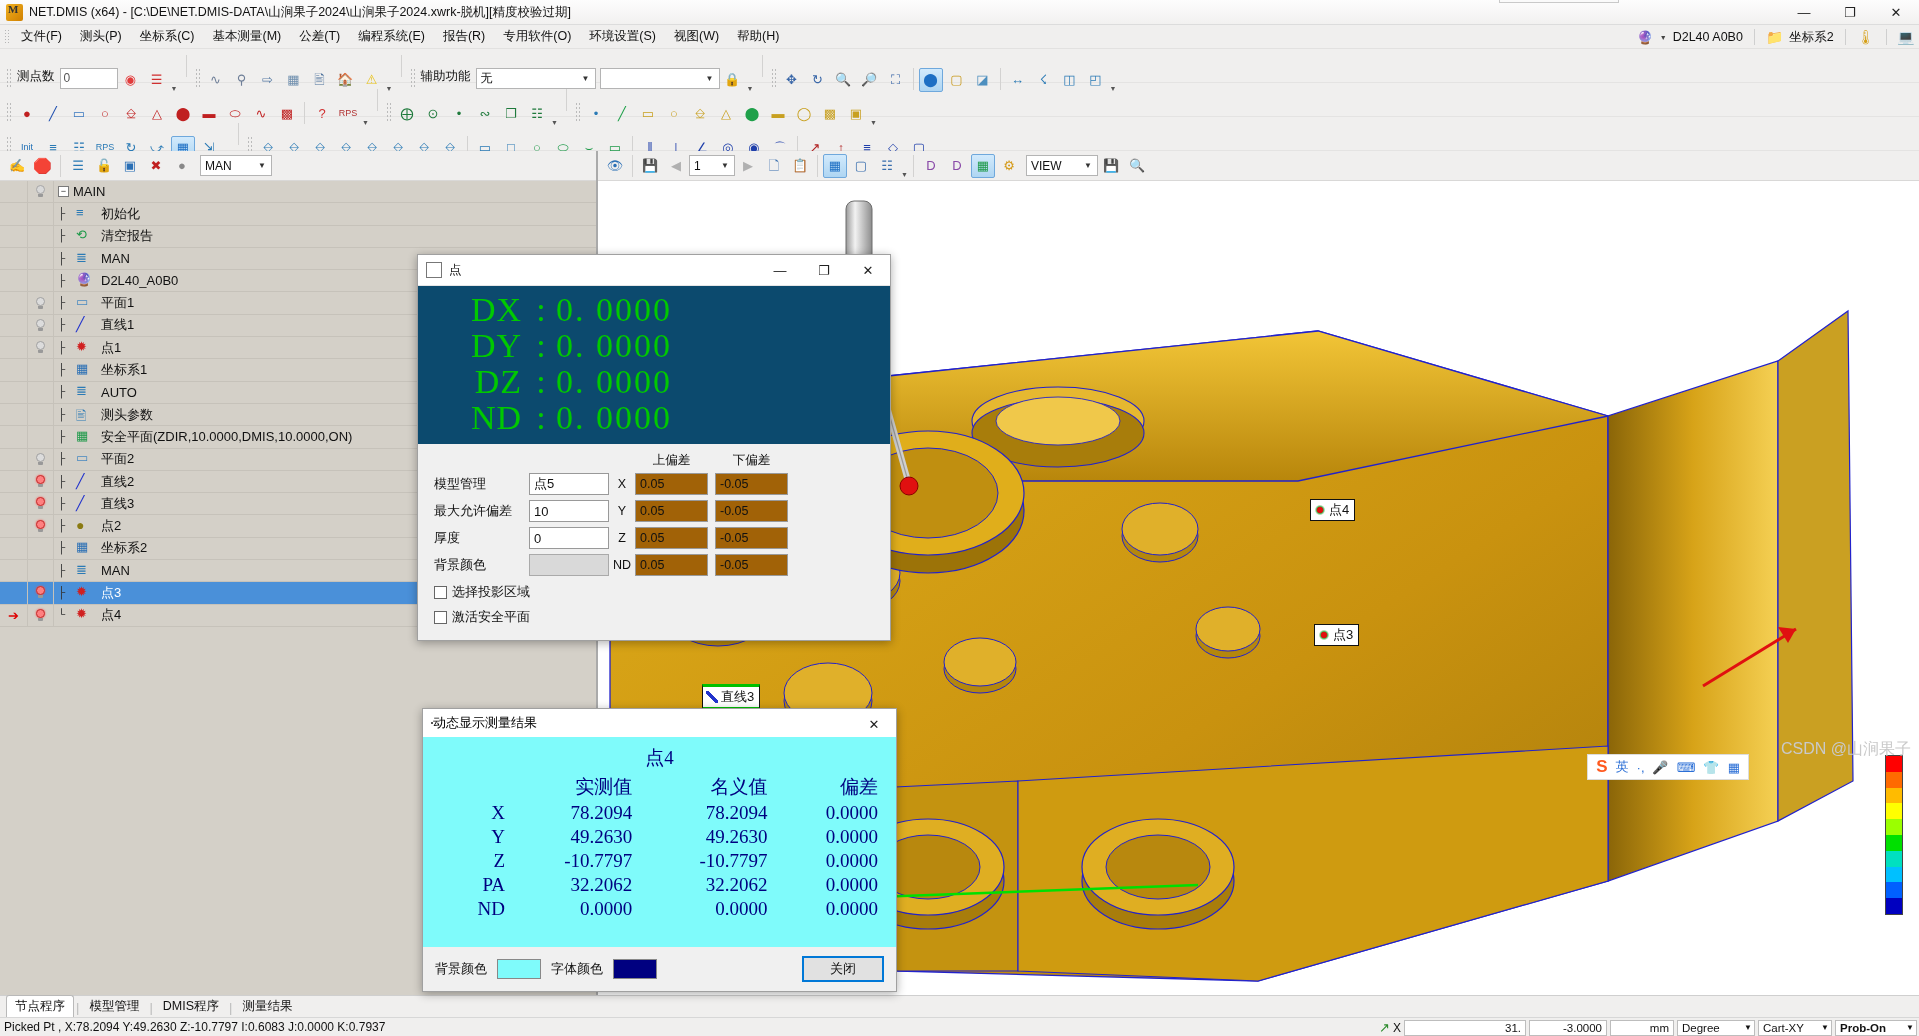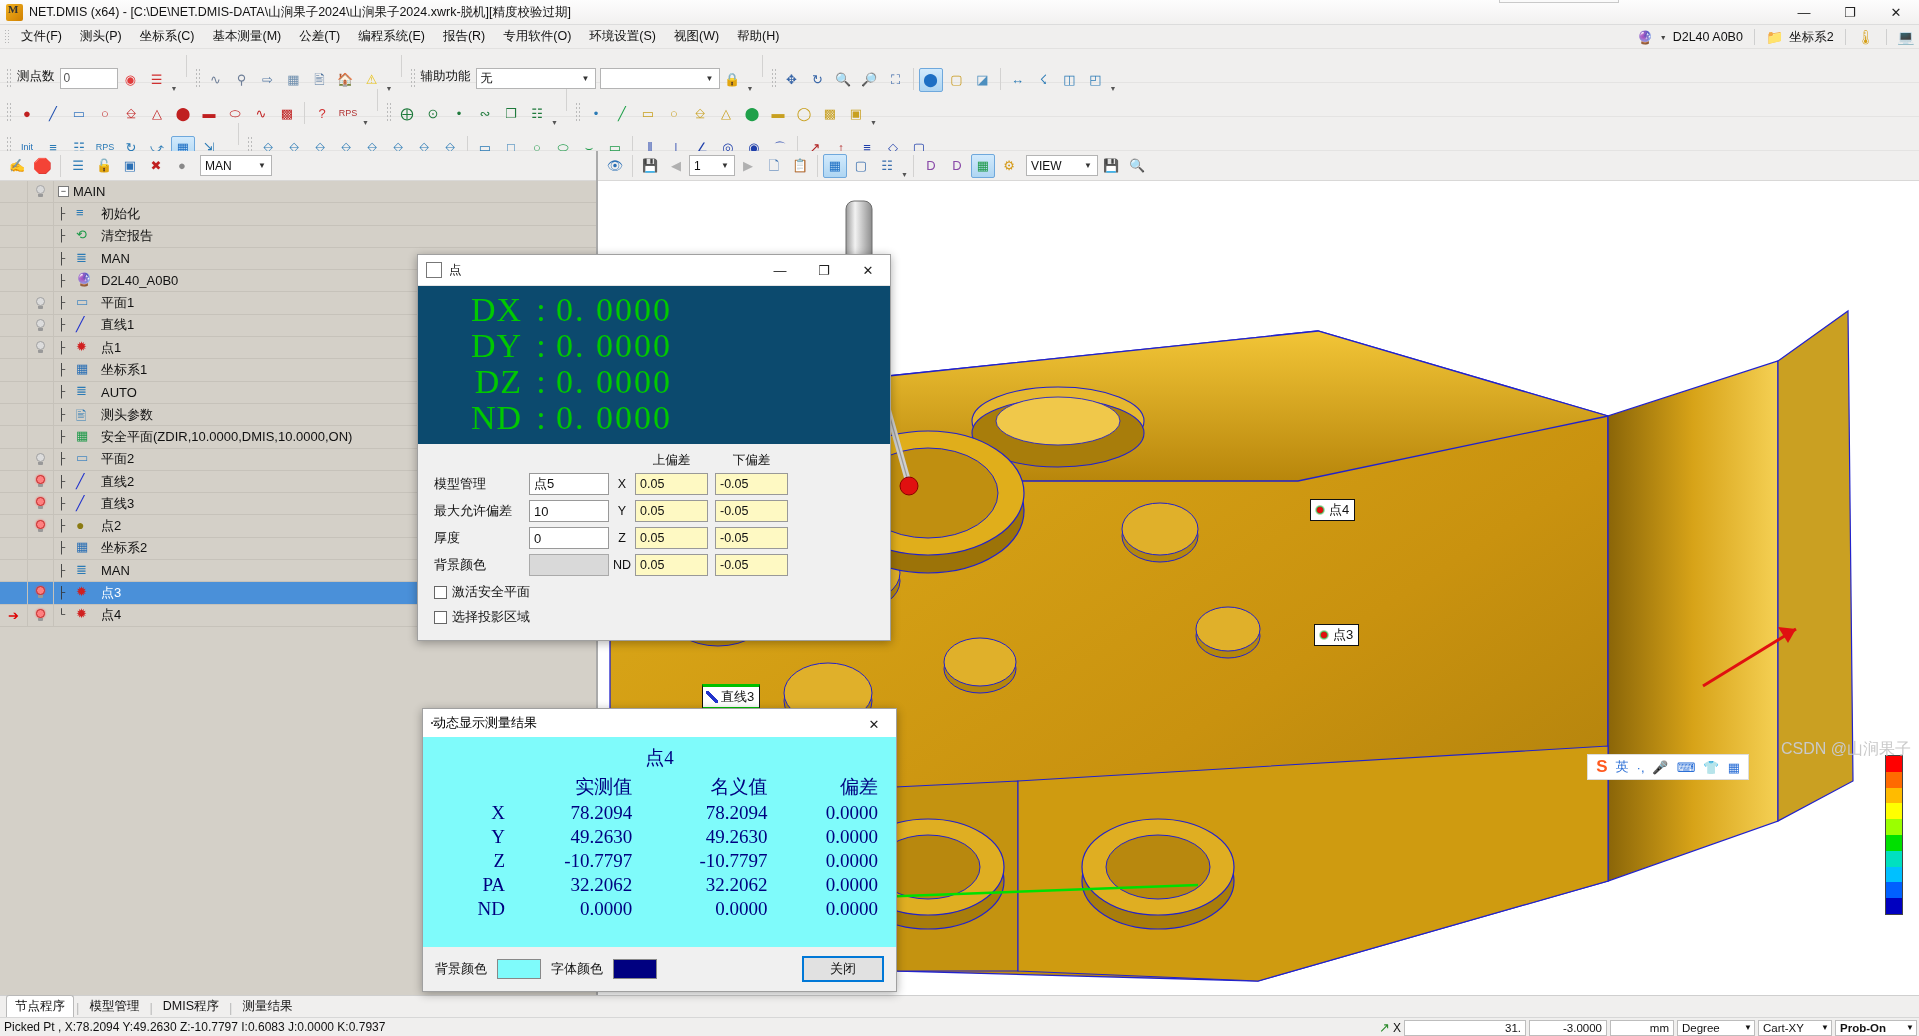--- a/index.html
+++ b/index.html
@@ -143,21 +143,21 @@
   .readout .rval { flex:1; letter-spacing:2px; }
 
   .form { padding: 8px 12px 4px 16px; }
   .hdrrow { display:flex; font-size:12.5px; color:#111; margin-bottom:4px; }
   .frow { display:flex; align-items:center; margin-bottom:5px; }
   .flbl { width:95px; font-size:13px; color:#111; }
   .fin { width:80px; height:22px; border:1px solid #999; background:#fff;
          font-size:13px; padding:1px 4px; color:#111; }
   .fin.gray { background:#d9d9d9; border:1px solid #aaa; }
   .axl { width:26px; text-align:center; font-size:12.5px; color:#111; }
-  .tol { width:73px; height:22px; border:1px solid #999; background:#fef9c3;
+  .tol { width:73px; height:22px; border:1px solid #999; background:#a16207;
          font-size:12.5px; padding:1px 4px; color:#111; margin-right:7px;}
   .cbrow { display:flex; align-items:center; margin: 7px 0 0 0; font-size:13px; color:#111;}
   .cb { width:13px;height:13px;border:1px solid #666;background:#fff;margin-right:5px;flex:none;}
   .dlg-foot { border-top:1px solid #dadada; padding:9px 12px; display:flex; justify-content:flex-end; gap:12px; }
   .btn { min-width:104px; height:28px; border:1px solid #adadad; background:#e1e1e1;
          font-size:13px; color:#111; display:flex;align-items:center;justify-content:center; }
   .btn.primary { border:2px solid #0078d7; background:#e1e1e1; }
 
   
   .dlg2-title { height:28px; background:#fff; display:flex; align-items:center; padding-left:8px; position:relative; }
@@ -1090,25 +1090,25 @@
       <div class="frow">
         <span class="flbl">背景颜色</span>
         <div class="fin gray"></div>
         <span class="axl">ND</span>
         <input class="tol" value="0.05" style="">
         <input class="tol" value="-0.05" style="">
       </div>
 
       <div class="cbrow">
         <span class="cb"></span>
-        <span>激活安全平面</span>
+        <span>选择投影区域</span>
       </div>
       <div class="cbrow">
         <span class="cb"></span>
-        <span>选择投影区域</span>
+        <span>激活安全平面</span>
       </div>
       <div style="height:10px;"></div>
     </div>
 
   </div>
 
   <div class="dlg" style="left:422px; top:708px; width:475px;">
     <div class="dlg2-title">
       <div class="dt-icon" style="border:1px solid #555;background:linear-gradient(#555,#888);"></div>
       <div class="dt-text">动态显示测量结果</div>

